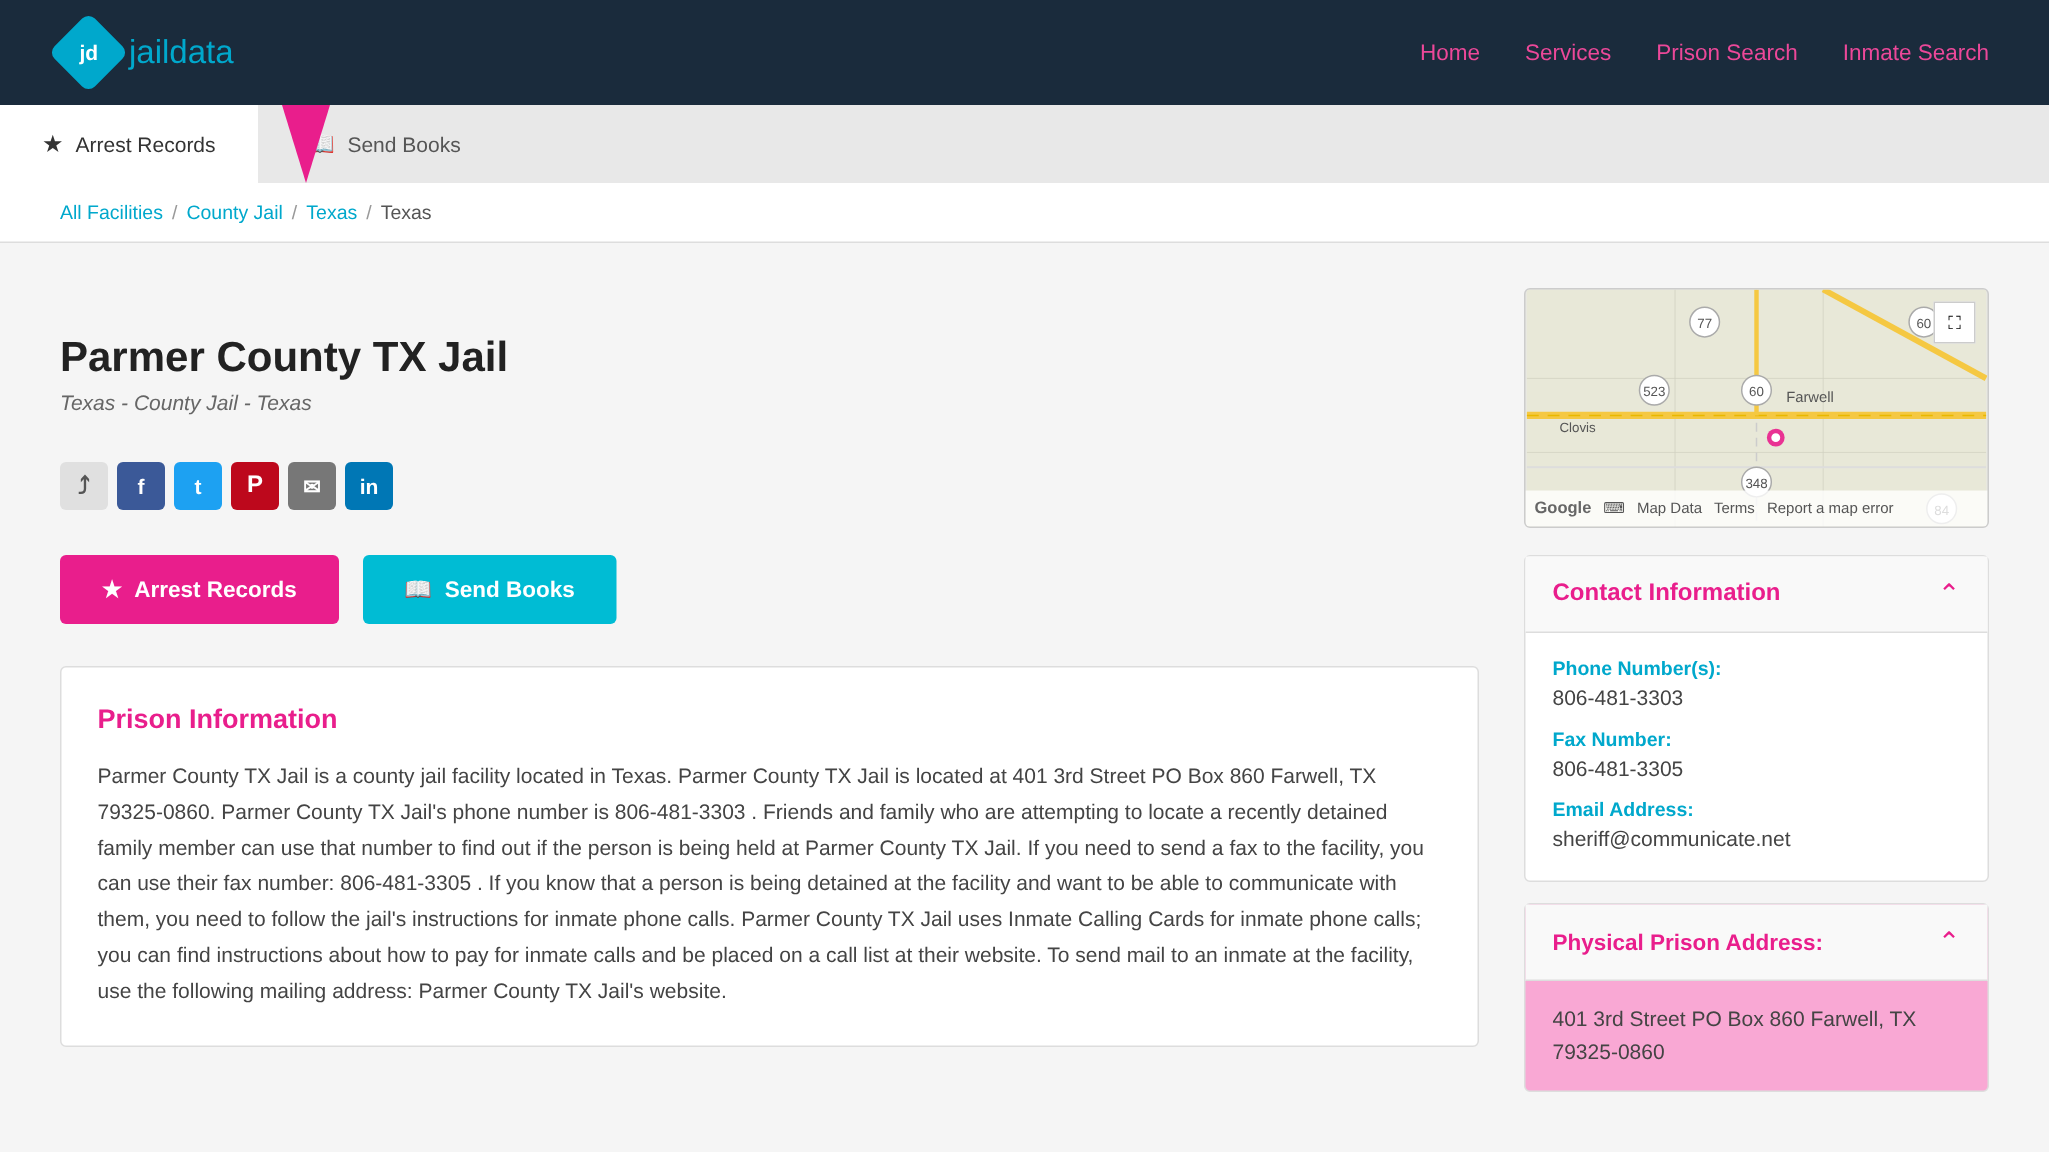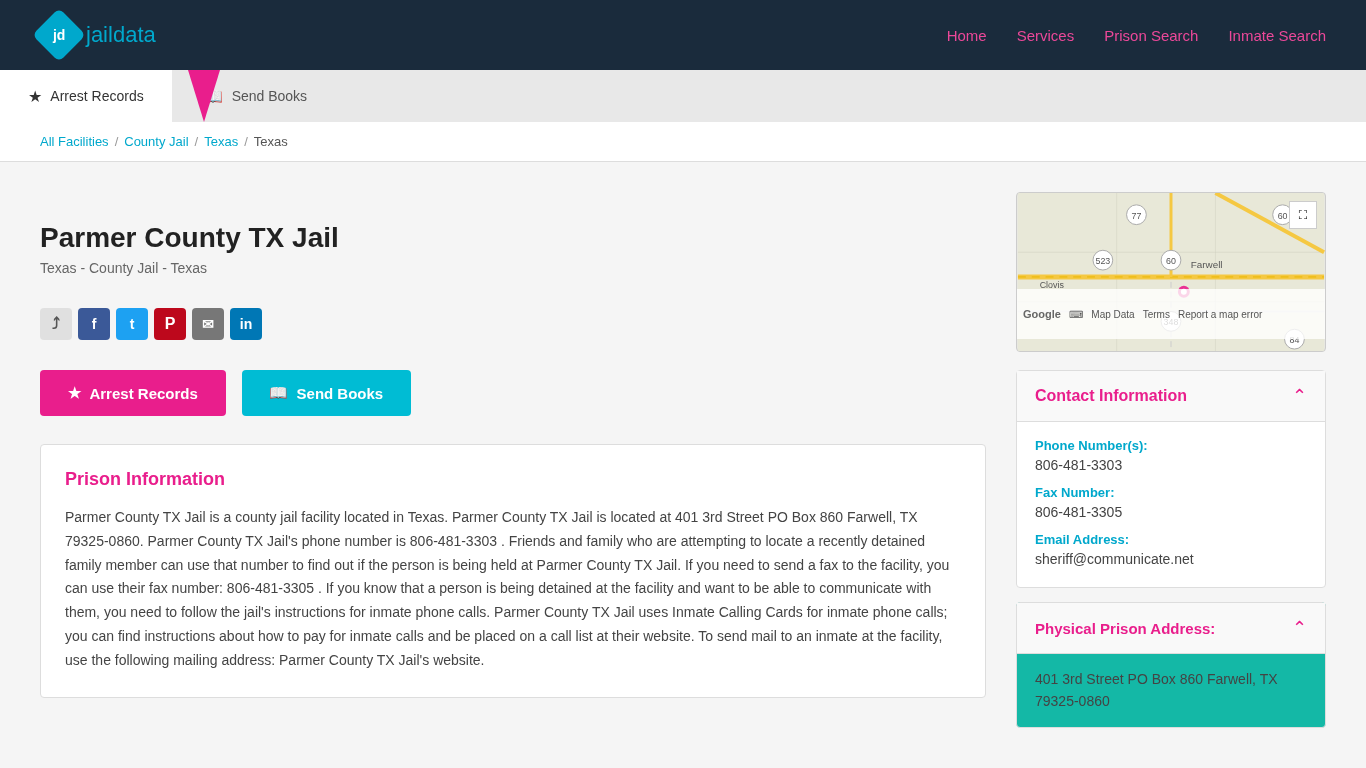--- a/index.html
+++ b/index.html
@@ -119,20 +119,21 @@
     .page-title {
       font-size: 28px;
       font-weight: bold;
       color: #222;
       margin-bottom: 6px;
     }
     .page-subtitle {
       color: #666;
       font-size: 14px;
       margin-bottom: 32px;
+      font-style: italic;
     }
 
     
     .social-share {
       display: flex;
       gap: 6px;
       margin-bottom: 30px;
       align-items: center;
     }
     .social-btn {
@@ -238,27 +239,27 @@
       width: 28px;
       height: 28px;
       display: flex;
       align-items: center;
       justify-content: center;
       cursor: pointer;
       font-size: 12px;
     }
     .map-footer {
       position: absolute;
-      bottom: 12px;
+      bottom: 0;
       left: 0;
       right: 0;
       background: rgba(255,255,255,0.8);
       display: flex;
       align-items: center;
-      padding: 19px 6px;
+      padding: 6px 6px;
       font-size: 10px;
       gap: 8px;
       color: #555;
     }
     .map-footer .google-text { color: #666; font-size: 11px; font-weight: bold; }
 
     
     .contact-card {
       background: white;
       border: 1px solid #ddd;
@@ -285,21 +286,21 @@
       color: #00a8cc;
       font-weight: 600;
       font-size: 13px;
       margin-bottom: 4px;
       margin-top: 12px;
     }
     .contact-label:first-child { margin-top: 0; }
     .contact-value { color: #444; font-size: 14px; margin-bottom: 4px; }
 
     .address-card {
-      background: #14b8a6;
+      background: #f9a8d4;
       border: 1px solid #ddd;
       border-radius: 4px;
     }
     .address-card .card-header { border-bottom: 1px solid #ddd; }
     .address-card-title {
       color: #e91e8c;
       font-size: 15px;
       font-weight: 600;
     }
     .address-body { padding: 14px 18px; color: #444; font-size: 14px; line-height: 1.6; }

